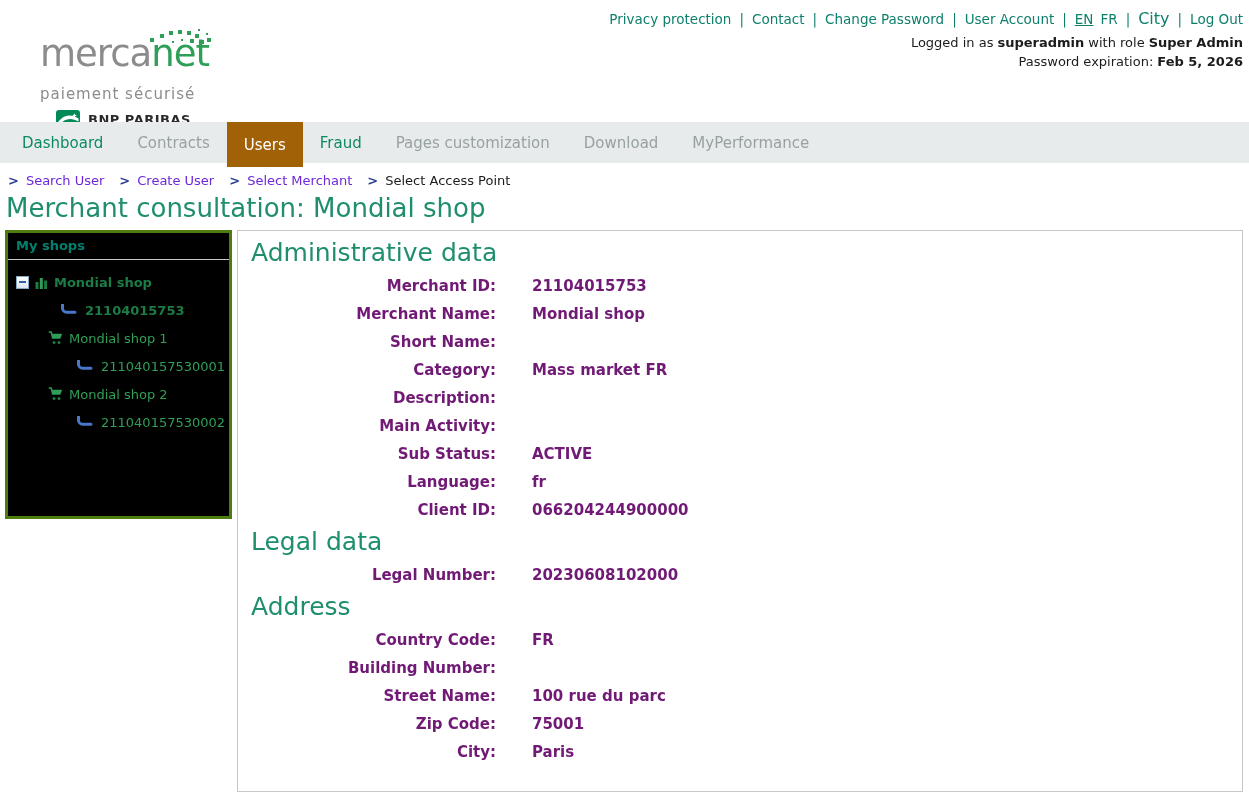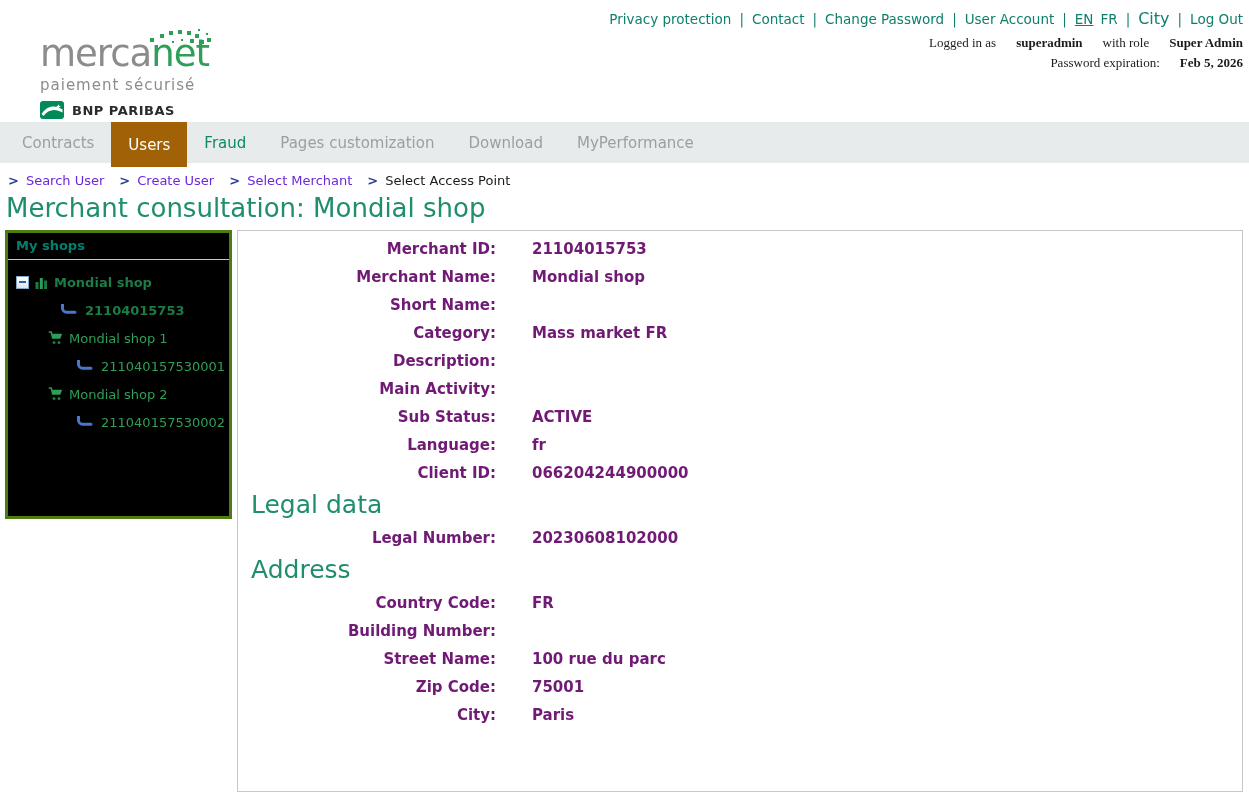--- a/index.html
+++ b/index.html
@@ -12,35 +12,35 @@
 
   
   .top { position: relative; height: 122px; background: #fff; }
   .logo { position: absolute; left: 40px; top: 36px; }
   .logo-text { font-size: 37px; line-height: 36px; color: #8c8c8c; letter-spacing: -1px; position: relative; }
   .logo-net { color: #2f9e57; }
   .dots { position: absolute; left: 110px; top: 2px; width: 4px; height: 4px; background: #2f9e57;
     box-shadow: 10px -4px 0 #2f9e57, 19px -7px 0 #2f9e57, 28px -8px 0 #2f9e57, 37px -7px 0 #2f9e57,
       45px -4px 0 #2f9e57, 50px 2px 0 #2f9e57, 40px 1px 0 0 #2f9e57, 30px 0 0 -1px #2f9e57,
       21px 2px 0 -1px #2f9e57, 47px -10px 0 -1px #2f9e57, 55px -6px 0 -1px #2f9e57, 57px 0px 0 0 #2f9e57; }
-  .tagline { font-size: 15px; color: #8c8c8c; margin-top: 4px; letter-spacing: 1px; }
-  .bnp-row { margin-top: 7px; display: flex; align-items: center; gap: 8px; }
+  .tagline { font-size: 15px; color: #8c8c8c; margin-top: 13px; letter-spacing: 1px; }
+  .bnp-row { margin-top: 7px; display: flex; align-items: center; gap: 8px; margin-left: 16px; }
   .bnp-name { font-weight: bold; font-size: 13px; color: #2b2b2b; letter-spacing: 0.5px; }
 
   .top-right { position: absolute; top: 9px; right: 6px; text-align: right; }
   .links-row { display: flex; justify-content: flex-end; align-items: baseline; font-size: 13.5px; }
   .hlink { color: #0d7f6c; }
   .sep { color: #0d7f6c; margin: 0 8px; }
   .lang-active { text-decoration: underline; margin-right: 7px; color: #0d7f6c; }
   .lang-other { color: #0d7f6c; }
   .help-link { font-size: 16px; }
   .logged, .pwd { font-size: 13px; color: #1c1c1c; }
   .logged { margin-top: 7px; }
   .pwd { margin-top: 4px; }
-  .logged span, .pwd span { margin-left: 20px; font-family: Liberation Serif, serif; }
+  .logged span, .pwd span { margin-left: 4px; }
   .bold { font-weight: bold; }
 
   
   .navbar { height: 41px; background: #e8ebeb; display: flex; align-items: flex-start; padding-left: 5px; position: relative; z-index: 3; }
   .tab { height: 41px; display: inline-flex; align-items: center; padding: 0 17px; font-size: 15px; color: #0d8a63; cursor: pointer; }
   .tab.disabled { color: #98a1a1; cursor: default; }
   .tab.active { background: #a16207; color: #fff; height: 45px; }
 
   
   .breadcrumb { display: flex; align-items: center; padding: 10px 0 0 8px; font-size: 13px; }
@@ -110,20 +110,21 @@
         <a class="hlink help-link">City</a>
         <span class="sep">|</span>
         <a class="hlink">Log Out</a>
       </div>
     <div class="logged"><span>Logged in as</span><span class="bold">superadmin</span><span>with role</span><span class="bold">Super Admin</span></div>
     <div class="pwd"><span>Password expiration:</span><span class="bold">Feb 5, 2026</span></div>
   </div>
 </div>
 
 <div class="navbar" id="navbar">
+    <div class="tab enabled">Dashboard</div>
     <div class="tab disabled">Contracts</div>
     <div class="tab active">Users</div>
     <div class="tab enabled">Fraud</div>
     <div class="tab disabled">Pages customization</div>
     <div class="tab disabled">Download</div>
     <div class="tab disabled">MyPerformance</div>
   </div>
 
 <div class="breadcrumb" id="breadcrumb">
     <span class="crumb-group">
@@ -205,20 +206,21 @@
           <span class="tree-icon branch">
             <svg width="17" height="12" viewBox="0 0 17 12">
               <path d="M2.5 0 v4.2 a4 4 0 0 0 4 4 h8.5" fill="none" stroke="#4a77c9" stroke-width="3" stroke-linecap="round"></path>
             </svg>
           </span>
           <span>211040157530002</span>
         </div>
       </div>
   </div>
   <div class="main" id="main-panel">
+      <h2 class="section-title">Administrative data</h2>
       <div class="field-row">
         <span class="field-label">Merchant ID:</span>
         <span class="field-value">21104015753</span>
       </div>
       <div class="field-row">
         <span class="field-label">Merchant Name:</span>
         <span class="field-value">Mondial shop</span>
       </div>
       <div class="field-row">
         <span class="field-label">Short Name:</span>

